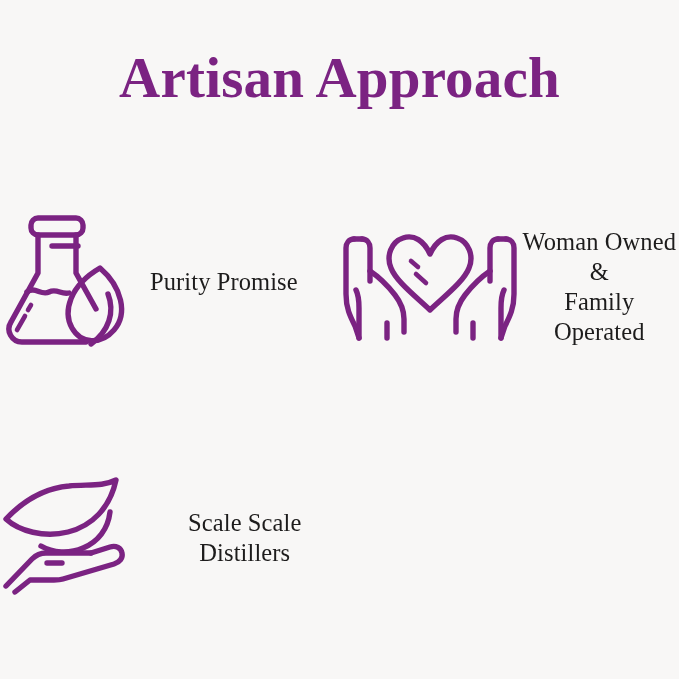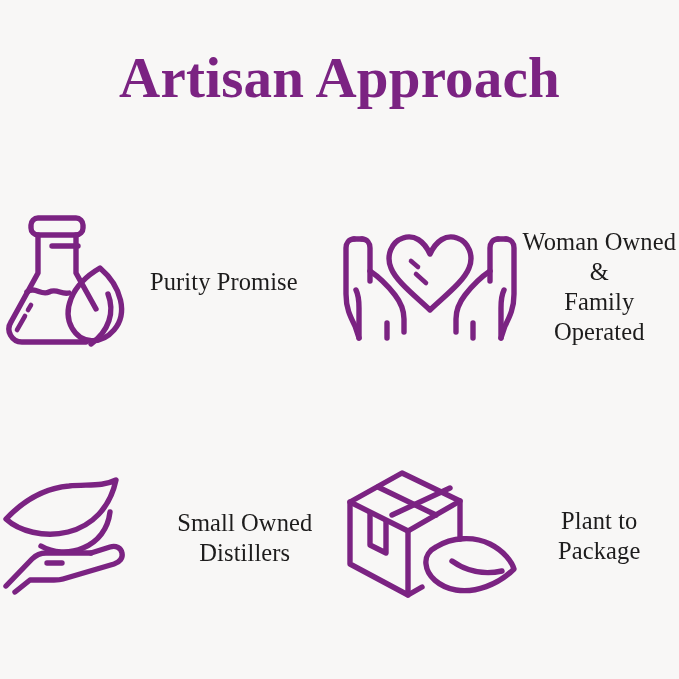--- a/index.html
+++ b/index.html
@@ -158,38 +158,18 @@
         <svg width="150" height="120" viewBox="0 0 150 120" aria-hidden="true">
 
           <path class="stroke" d="M116 4 c-6 28 -24 46 -48 52 c-24 6 -49 -1 -62 -13 c18 -19 40 -31 63 -33 c18 -2 33 1 47 -6 z"></path>
           <path class="stroke" d="M110 36 c-2 17 -12 30 -27 36 c-14 6 -30 5 -42 -2"></path>
 
           <path class="stroke" d="M6 110 l26 -27 c4 -4 9 -6 14 -6 h45"></path>
           <path class="stroke" d="M91 77 l19 -6 c6 -2 11 1 12 6 c1 5 -2 9 -8 11 l-51 15 c-3 1 -6 1 -9 1 h-24 l-15 12"></path>
           <path class="stroke" d="M62 87 h-15"></path>
         </svg>
       </div>
-      <div class="cell-label">Small Owned Distillers</div>
+      <div class="cell-label">Scale Scale Distillers</div>
     </div>
 
-    <div class="cell cell-r2c2">
-      <div class="cell-icon">
-        <svg width="180" height="130" viewBox="0 0 180 130" aria-hidden="true">
-
-          <path class="stroke" d="M10 33 L62 4 L120 32 L68 62 Z"></path>
-          <path class="stroke" d="M10 33 v62 l58 31 v-64"></path>
-          <path class="stroke" d="M120 32 v38"></path>
-          <path class="stroke" d="M68 126 l14 -8"></path>
-
-          <path class="stroke" d="M38 18 L96 46"></path>
-          <path class="stroke" d="M52 46 L110 19"></path>
-
-          <path class="stroke" d="M30 44 v32 l16 8 v-32"></path>
-
-          <path class="stroke" d="M96 78 c16 -10 38 -11 54 -3 c14 7 22 18 24 25 c-16 16 -39 24 -58 21 c-17 -3 -29 -14 -30 -26 c-1 -8 4 -14 10 -17 z"></path>
-          <path class="stroke" d="M112 92 c14 10 32 14 50 10"></path>
-        </svg>
-      </div>
-      <div class="cell-label">Plant to Package</div>
-    </div>
 
   </div>
 </div>
 
 </body></html>

